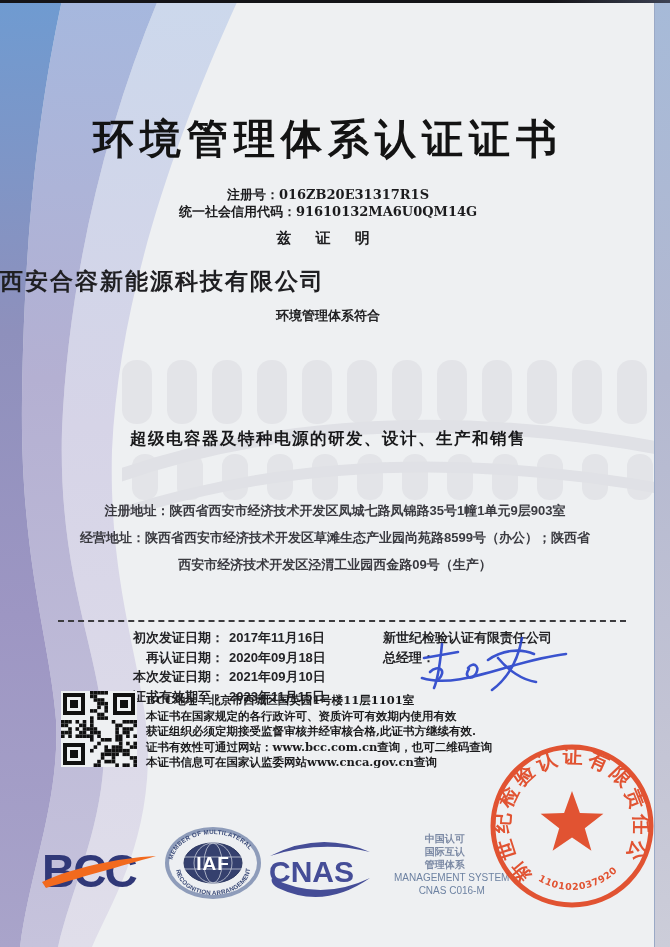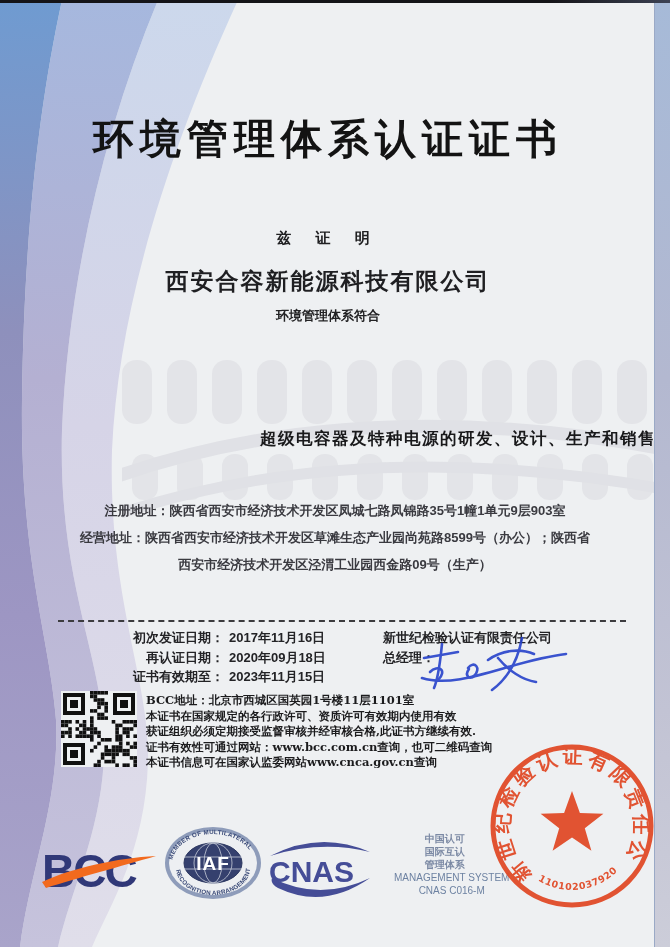--- a/index.html
+++ b/index.html
@@ -16,26 +16,26 @@
   #top-scanline{left:0;top:0;width:670px;height:3px;z-index:5;
     background:linear-gradient(90deg,#141418 0%,#141418 82%,#3c4254 100%);}
   
   .content{z-index:10;}
   .cert-title{left:0;top:112px;width:656px;text-align:center;z-index:10;
     font-family:"DejaVu Serif",serif;font-weight:700;font-size:41px;letter-spacing:6px;color:#131313;}
   .reg-block{left:0;top:186px;width:656px;text-align:center;z-index:10;
     font-family:"DejaVu Serif",serif;font-weight:700;font-size:13px;line-height:17px;color:#1b1b1d;}
   .certify{left:0;top:229px;width:656px;text-align:center;z-index:10;
     font-weight:700;font-size:15px;letter-spacing:10px;color:#202022;}
-  .company{left:0;top:266px;width:656px;text-align:center;z-index:10;
+  .company{left:0;top:266px;width:656px;text-align:left;z-index:10;
     font-family:"DejaVu Serif",serif;font-weight:600;font-size:23px;letter-spacing:2px;color:#1f1f22;}
   .conformity{left:0;top:306px;width:656px;text-align:center;z-index:10;line-height:20px;}
   .conformity .l1{font-weight:700;font-size:13px;color:#232325;}
   .conformity .l2{font-family:"DejaVu Serif",serif;font-weight:700;font-size:14px;color:#232325;}
-  .scope{left:0;top:428px;width:656px;text-align:right;z-index:10;
+  .scope{left:0;top:428px;width:656px;text-align:center;z-index:10;
     font-family:"DejaVu Serif",serif;font-weight:600;font-size:16.5px;letter-spacing:1.5px;color:#19191b;}
   .addresses{left:77px;top:497px;width:516px;text-align:center;z-index:10;
     font-weight:700;font-size:13px;line-height:27px;color:#3a3a40;}
   .addresses p{margin:0;}
   .divider{left:58px;top:620px;width:568px;height:0;border-top:2px dashed #3c3c3f;z-index:10;}
   .dates{left:96px;top:628px;z-index:10;font-weight:700;font-size:13px;line-height:19.5px;color:#232326;}
   .dates .row{display:flex;}
   .dates .dlabel{display:inline-block;width:128px;text-align:right;}
   .dates .dvalue{margin-left:5px;}
   .issuer{left:383px;top:628px;z-index:10;font-weight:700;font-size:13px;line-height:19.5px;color:#232326;}
@@ -113,20 +113,24 @@
       </g>
     <path d="M-10,118 Q240,30 558,92" stroke="#dedfe4" stroke-width="13" fill="none"></path>
     <path d="M-10,156 Q240,72 558,132" stroke="#dedfe4" stroke-width="11" fill="none"></path>
   </svg>
 
   <div id="right-strip" class="abs"></div>
   <div id="top-scanline" class="abs"></div>
 
   <div class="abs cert-title">环境管理体系认证证书</div>
 
+  <div class="abs reg-block content">
+    <div><span>注册号：</span><span>016ZB20E31317R1S</span></div>
+    <div><span>统一社会信用代码：</span><span>91610132MA6U0QM14G</span></div>
+  </div>
 
   <div class="abs certify">兹 证 明</div>
   <div class="abs company">西安合容新能源科技有限公司</div>
 
   <div class="abs conformity">
     <div class="l1">环境管理体系符合</div>
   </div>
 
   <div class="abs scope">超级电容器及特种电源的研发、设计、生产和销售</div>
 
@@ -138,20 +142,24 @@
   <div class="abs divider"></div>
 
   <div class="abs dates">
     <div class="row">
         <span class="dlabel">初次发证日期：</span>
         <span class="dvalue">2017年11月16日</span>
       </div>
     <div class="row">
         <span class="dlabel">再认证日期：</span>
         <span class="dvalue">2020年09月18日</span>
+      </div>
+    <div class="row">
+        <span class="dlabel">本次发证日期：</span>
+        <span class="dvalue">2021年09月10日</span>
       </div>
     <div class="row">
         <span class="dlabel">证书有效期至：</span>
         <span class="dvalue">2023年11月15日</span>
       </div>
   </div>
 
   <div class="abs issuer">
     <div>新世纪检验认证有限责任公司</div>
     <div>总经理：</div>

